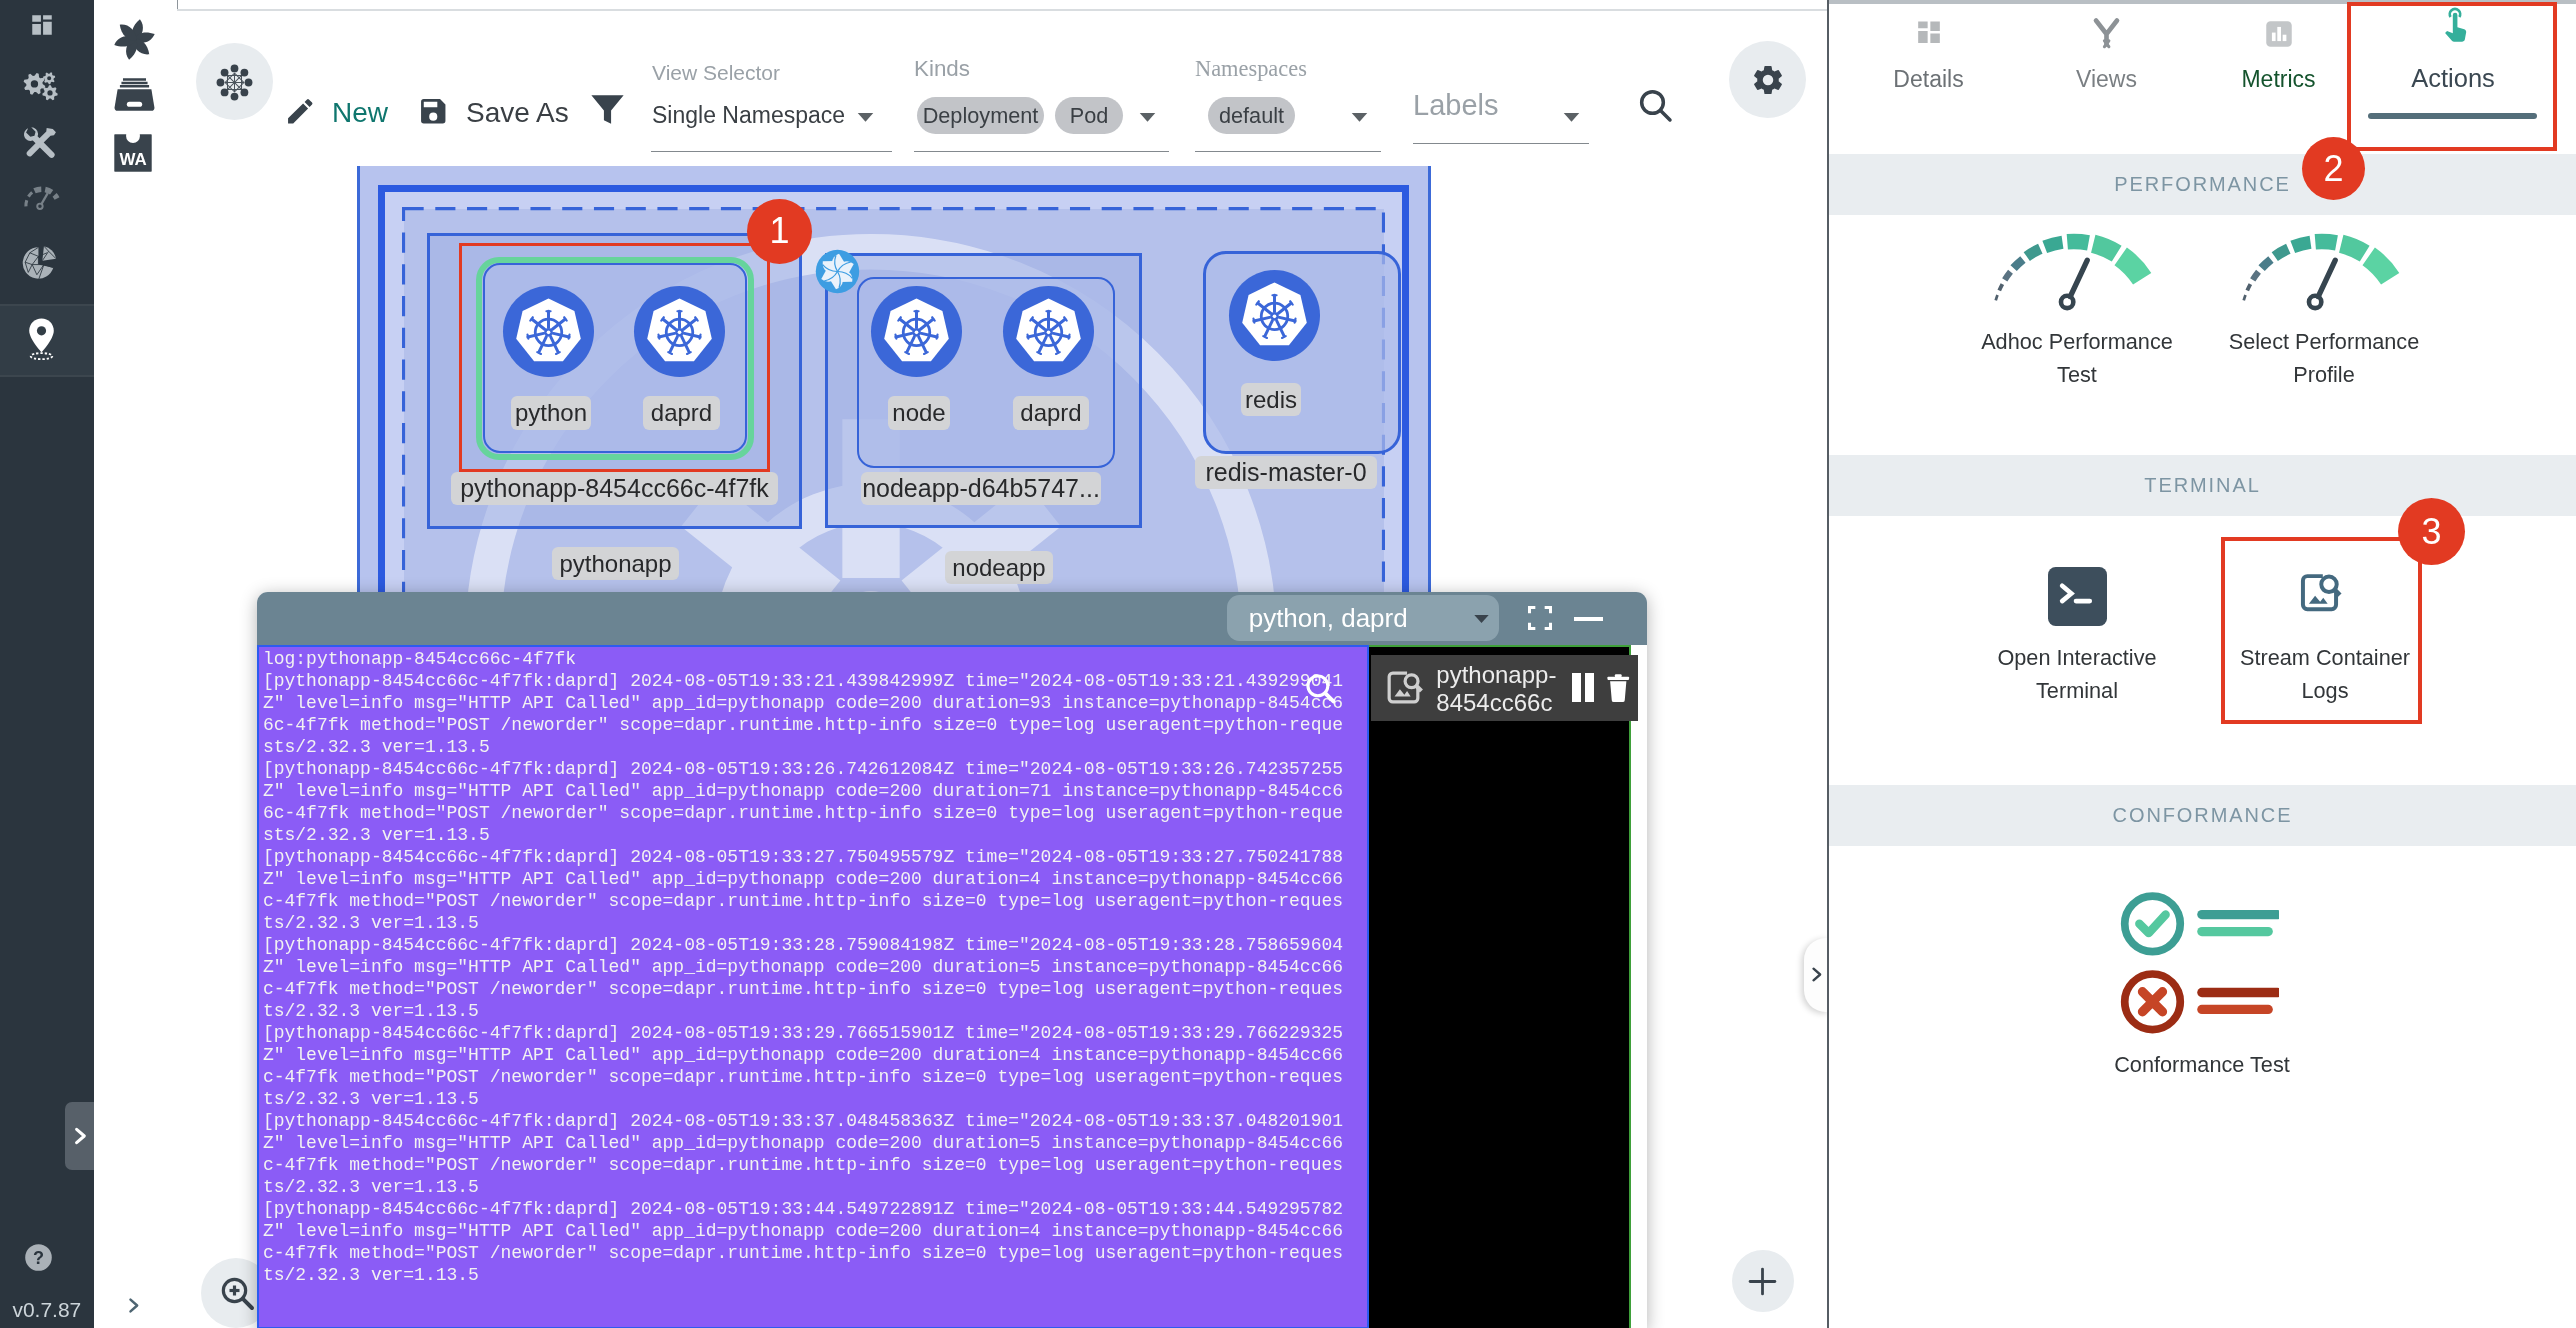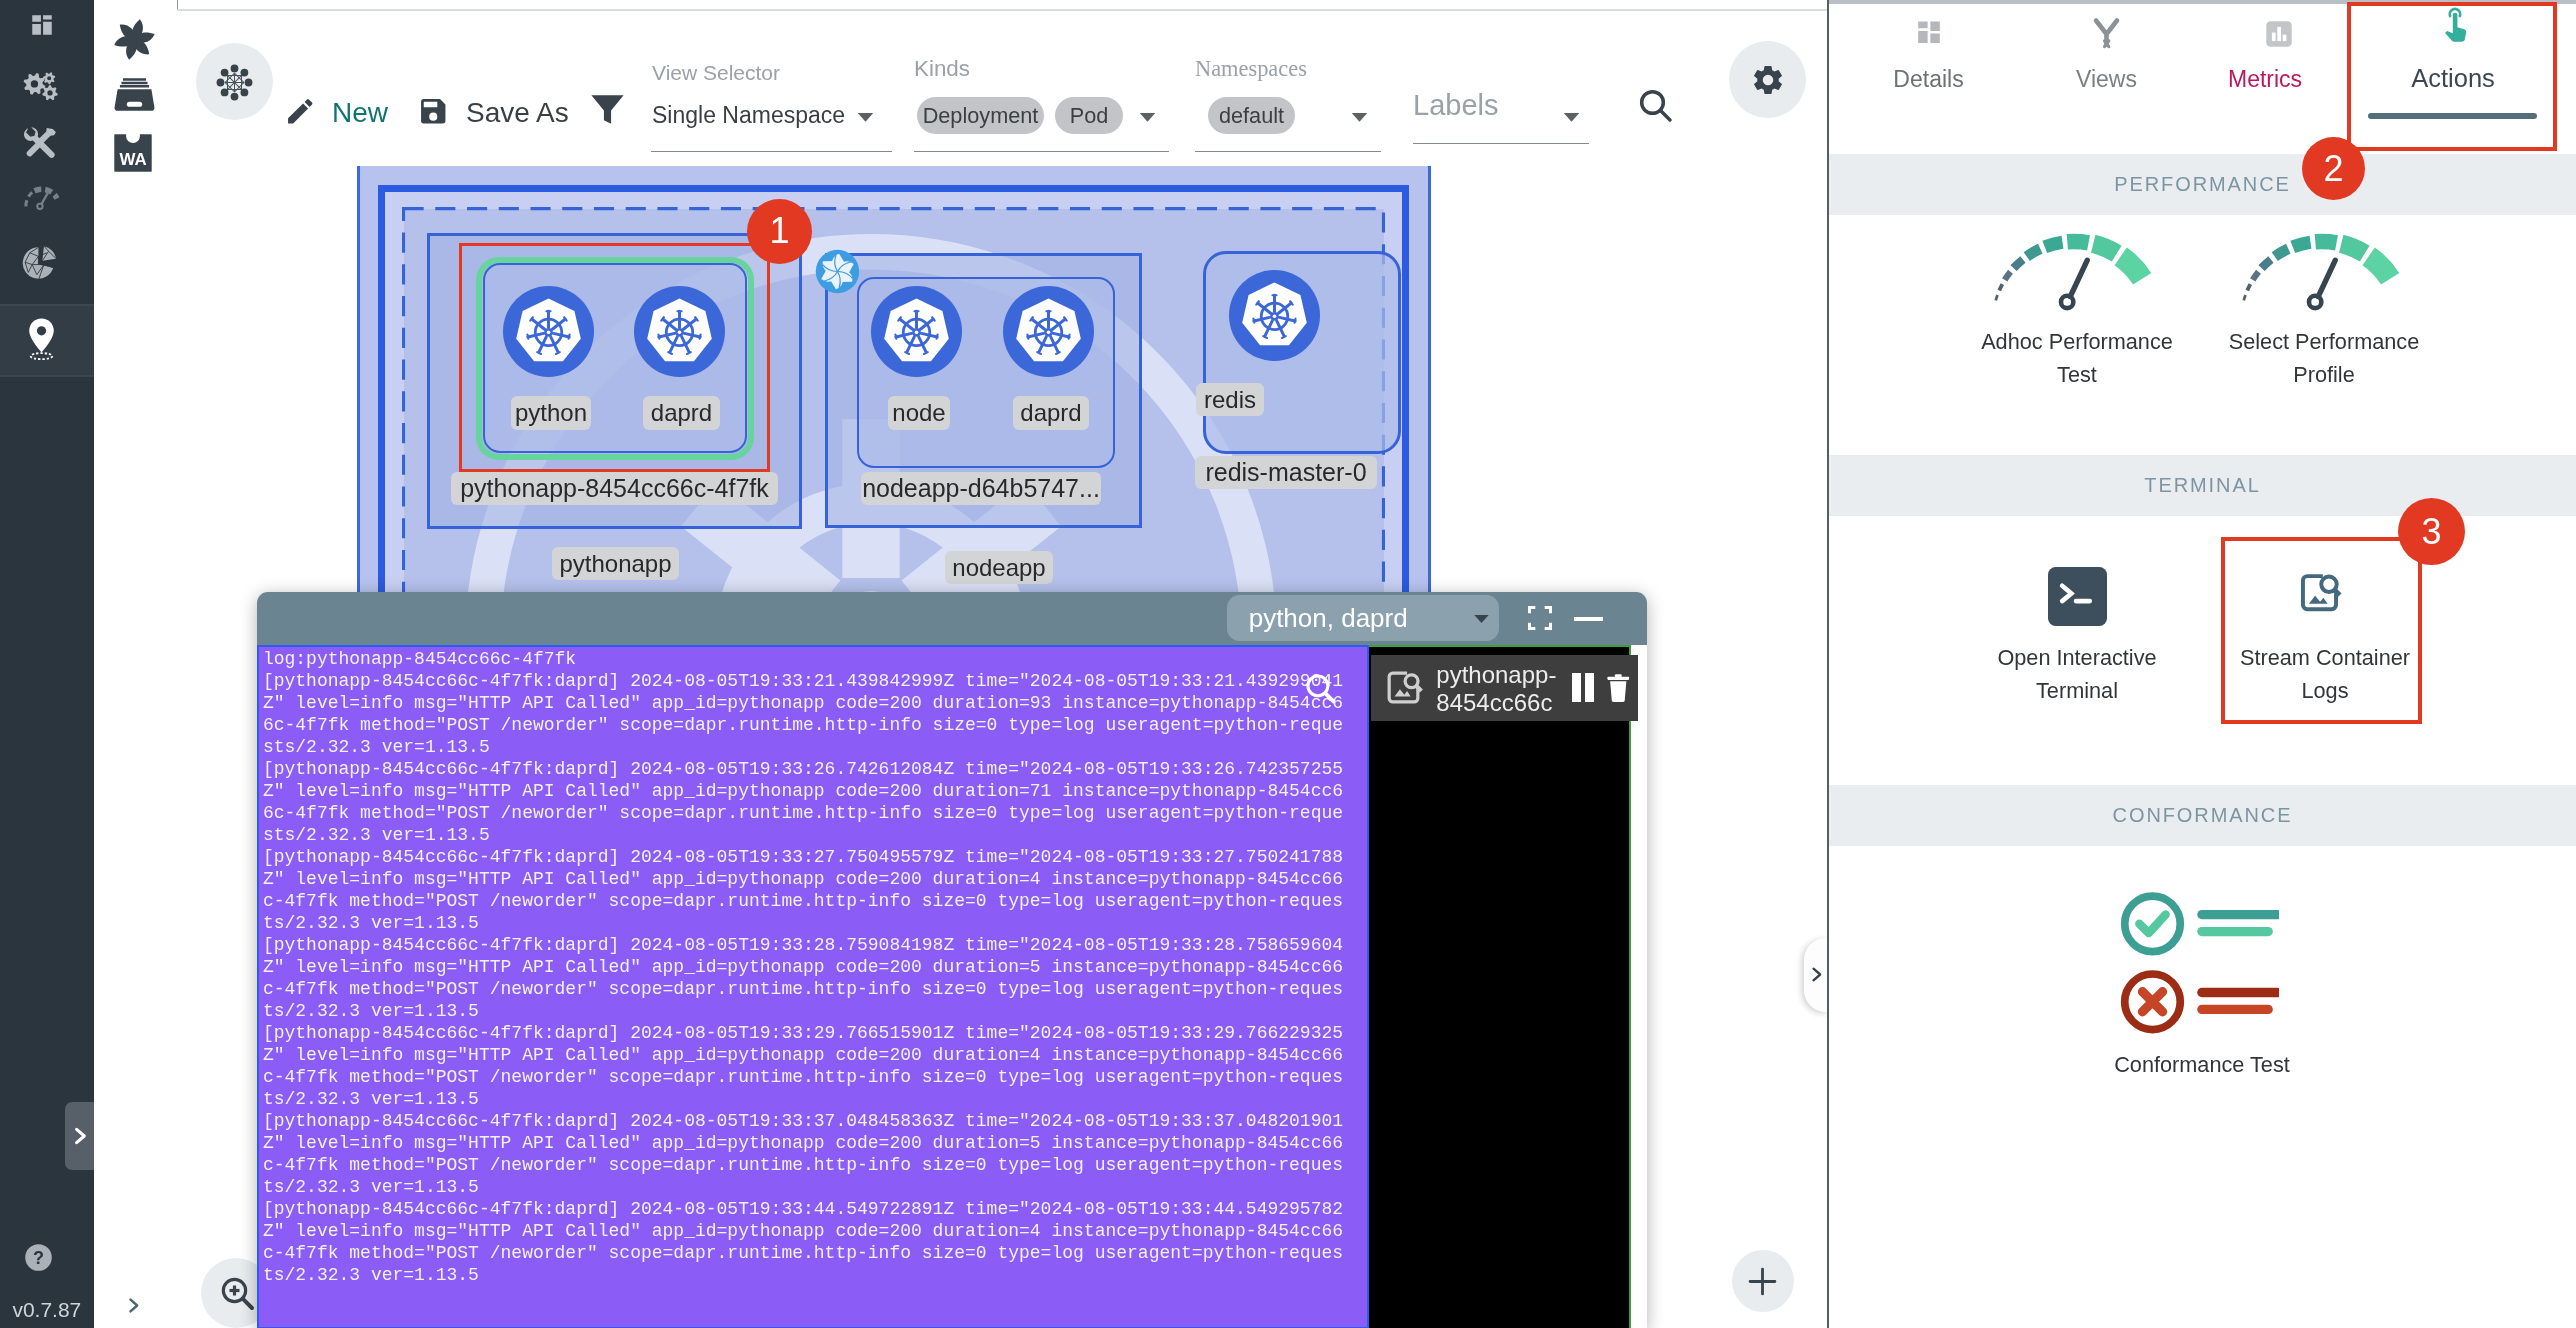--- a/index.html
+++ b/index.html
@@ -311,21 +311,21 @@
         <path d="M0 0 Q -6 -10 -2 -21" transform="rotate(240)"></path>
         <path d="M0 0 Q -6 -10 -2 -21" transform="rotate(300)"></path>
       </g>
     </svg>
 
     <div class="abs" style="left:1026px;top:85px;width:198px;height:203px;background:rgba(173,187,233,0.7);border:3.1px solid #3663d8;border-radius:23px;"></div>
     <div class="abs" style="left:1052px;top:104px;width:91px;height:91px;border-radius:50%;background:#3b67d8;"></div>
     <svg class="abs" style="left:1052px;top:104px" width="91" height="91" viewBox="0 0 100 100">
         <use href="#k8sicon"></use>
       </svg>
-    <div class="abs chip" style="left:1019px;top:217px;width:68px;height:33px;line-height:33px;">redis</div>
+    <div class="abs chip" style="left:1064px;top:217px;width:60px;height:33px;line-height:33px;">redis</div>
     <div class="abs chip" style="left:1018px;top:290px;width:182px;height:33px;line-height:33px;font-size:25px;">redis-master-0</div>
 
     <div class="abs" style="left:24px;top:1092px;width:70px;height:70px;border-radius:50%;background:#e8ecef;"></div>
     <svg class="abs" style="left:40px;top:1107px" width="40" height="40" viewBox="0 0 24 24" fill="none" stroke="#39434c" stroke-width="1.9">
       <circle cx="10.5" cy="10.5" r="6.7"></circle>
       <line x1="15.4" y1="15.4" x2="21" y2="21" stroke-linecap="round" stroke-width="2.4"></line>
       <line x1="7.5" y1="10.5" x2="13.5" y2="10.5"></line>
       <line x1="10.5" y1="7.5" x2="10.5" y2="13.5"></line>
     </svg>
 
@@ -428,21 +428,21 @@
     </svg>
     <div class="abs" style="left:227px;top:66px;width:101px;font-size:23px;color:#7a7f83;text-align:center;">Views</div>
     <svg class="abs" style="left:433px;top:17px" width="34" height="34" viewBox="0 0 24 24" fill="#c3c6c8">
       <rect x="3" y="3" width="18" height="18" rx="3"></rect>
       <g fill="#fff">
           <rect x="7" y="11" width="2.6" height="6"></rect>
           <rect x="10.8" y="7" width="2.6" height="10"></rect>
           <rect x="14.6" y="12.5" width="2.6" height="4.5"></rect>
         </g>
     </svg>
-    <div class="abs" style="left:399px;top:66px;width:101px;font-size:23px;color:#be185d;text-align:left;">Metrics</div>
+    <div class="abs" style="left:399px;top:66px;width:101px;font-size:23px;color:#14532d;text-align:center;">Metrics</div>
 
     <svg class="abs" style="left:607px;top:4.6px" width="36" height="46" viewBox="0 0 24 31" fill="#35af9b">
       <path d="M9 8.6 a4.4 4.4 0 1 1 7.3 0 l-1.4-1.1 a2.6 2.6 0 1 0 -4.5 0 z"></path>
       <path d="M11.2 6.8 a1.55 1.55 0 0 1 3.1 0 V15 l4.6 1.3 c.9.3 1.5 1.2 1.3 2.1 l-.9 4.9 c-.2.9-1 1.5-1.9 1.5 h-5.3 c-.55 0-1.1-.25-1.5-.7 l-4.6-5.3 1.3-1.3 3.9 1.6 z"></path>
     </svg>
     <div class="abs" style="left:570px;top:64px;width:108px;font-size:25.5px;color:#3b4852;text-align:center;">Actions</div>
     <div class="abs" style="left:539px;top:113px;width:169px;height:6.2px;background:#546e7a;border-radius:3.1px;"></div>
 
     <div class="abs" style="left:518px;top:2.3px;width:210px;height:149px;border:4.6px solid #e23a22;"></div>
     <div class="abs num" style="left:473px;top:137px;width:63px;height:63px;">2</div>

